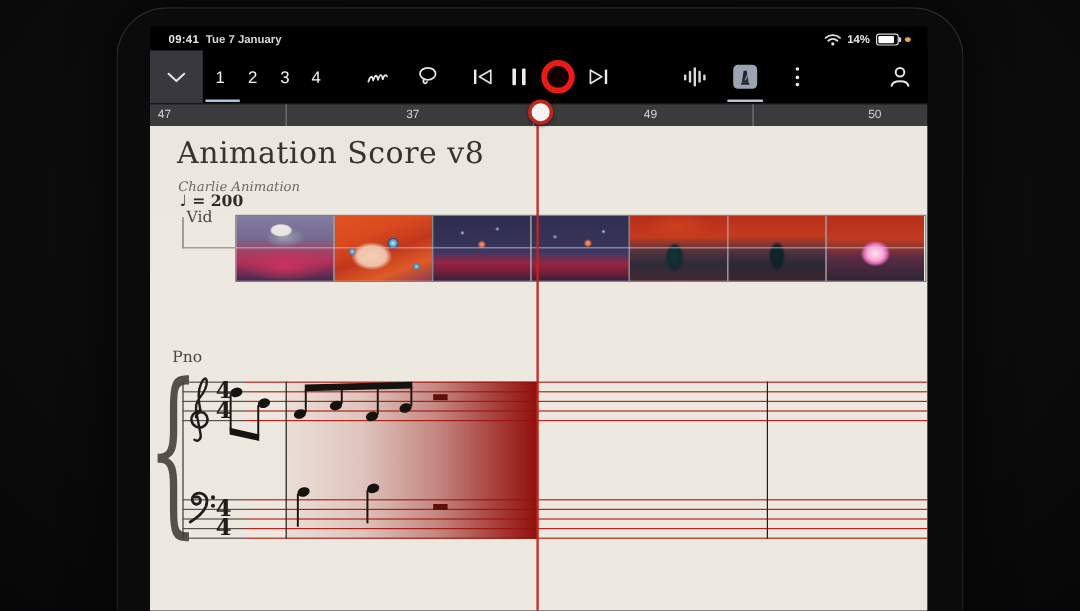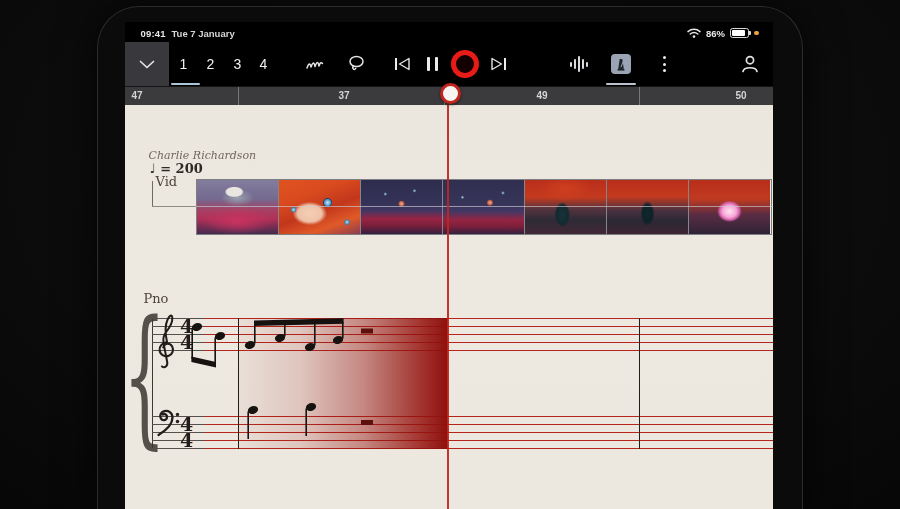--- a/index.html
+++ b/index.html
@@ -34,21 +34,21 @@
   .pausebars i{width:2.6px;height:14px;background:#ececee;border-radius:1px;}
   .wave{display:flex;align-items:center;gap:2px;}
   .wave i{width:2px;background:#d9dadd;border-radius:1px;}
   .metbox{width:20px;height:20px;border-radius:4px;background:#9aa4b2;position:relative;}
   .metbox svg{position:absolute;left:2px;top:2px;}
   .dots{display:flex;flex-direction:column;gap:3.5px;}
   .dots i{width:3px;height:3px;border-radius:50%;background:#ececee;}
   
   .timeline{position:absolute;left:0;top:64px;width:648px;height:19px;background:#3b3b3e;border-top:1px solid #141414;}
   .tl-seg{position:absolute;top:0;height:19px;border-left:1.5px solid #77777c;color:#d4d4d6;font-size:10px;}
-  .tl-seg span{position:absolute;top:3px;font-weight:bold;}
+  .tl-seg span{position:absolute;top:3px;}
   .tl-seg.first{border-left:none;}
   .playhead{position:absolute;left:315px;top:-4.5px;width:15px;height:15px;border-radius:50%;
             background:#f7f5f3;border:3px solid #c0261f;box-shadow:0 1px 3px rgba(0,0,0,.5);z-index:30;}
   
   .score{position:absolute;left:0;top:83px;width:648px;height:422px;
          background:linear-gradient(180deg,#ebe6de 0%,#ede8e0 40%,#ece7df 100%);overflow:hidden;
          font-family:"DejaVu Serif","Liberation Serif",serif;color:#352f2b;}
   .ph-line{position:absolute;left:322.5px;top:0;width:2px;height:422px;background:#bf261f;opacity:.93;z-index:20;}
   .title{position:absolute;left:23px;top:8px;font-size:25px;letter-spacing:.4px;color:#39332f;}
   .composer{position:absolute;left:24px;top:44px;font-size:11px;font-style:italic;color:#70685f;}
@@ -85,21 +85,21 @@
 
       <div class="statusbar">
         <span class="sb-time">09:41</span>
         <span class="sb-date">Tue 7 January</span>
         <div class="sb-right">
           <svg width="14" height="11" viewBox="0 0 14 11">
             <path d="M1 3.6 C4.4 .6 9.6 .6 13 3.6" class="icon-stroke" style="stroke-width:1.5"></path>
             <path d="M3.2 6 C5.5 4.1 8.5 4.1 10.8 6" class="icon-stroke" style="stroke-width:1.5"></path>
             <circle cx="7" cy="8.6" r="1.3" fill="#e3e4e6"></circle>
           </svg>
-          <span class="sb-pct">86%</span>
+          <span class="sb-pct">14%</span>
           <span class="batt">
               <i></i>
               <b></b>
             </span>
           <span class="micdot"></span>
         </div>
       </div>
 
       <div class="toolbar">
         <div class="tb chevbtn">
@@ -184,28 +184,29 @@
       <div class="timeline">
         <div class="tl-seg first" style="left:0;width:113px">
           <span style="left:7px">47</span>
         </div>
         <div class="tl-seg" style="left:113px;width:206px">
           <span style="left:100px">37</span>
         </div>
         <div class="tl-seg" style="left:319px;width:195px">
           <span style="left:92px">49</span>
         </div>
-        <div class="tl-seg" style="left:514px;width:134px">
+        <div class="tl-seg" style="left:502px;width:134px">
           <span style="left:96px">50</span>
         </div>
         <div class="playhead"></div>
       </div>
 
       <div class="score">
-        <div class="composer">Charlie Richardson</div>
+        <div class="title">Animation Score v8</div>
+        <div class="composer">Charlie Animation</div>
         <div class="tempo">
           <span class="nq">♩</span>
           <span>=</span>
           <span>200</span>
         </div>
 
         <div class="vid-label">Vid</div>
         <div class="vid-startline"></div>
         <div class="vid-line-left"></div>
         <div class="strip">

